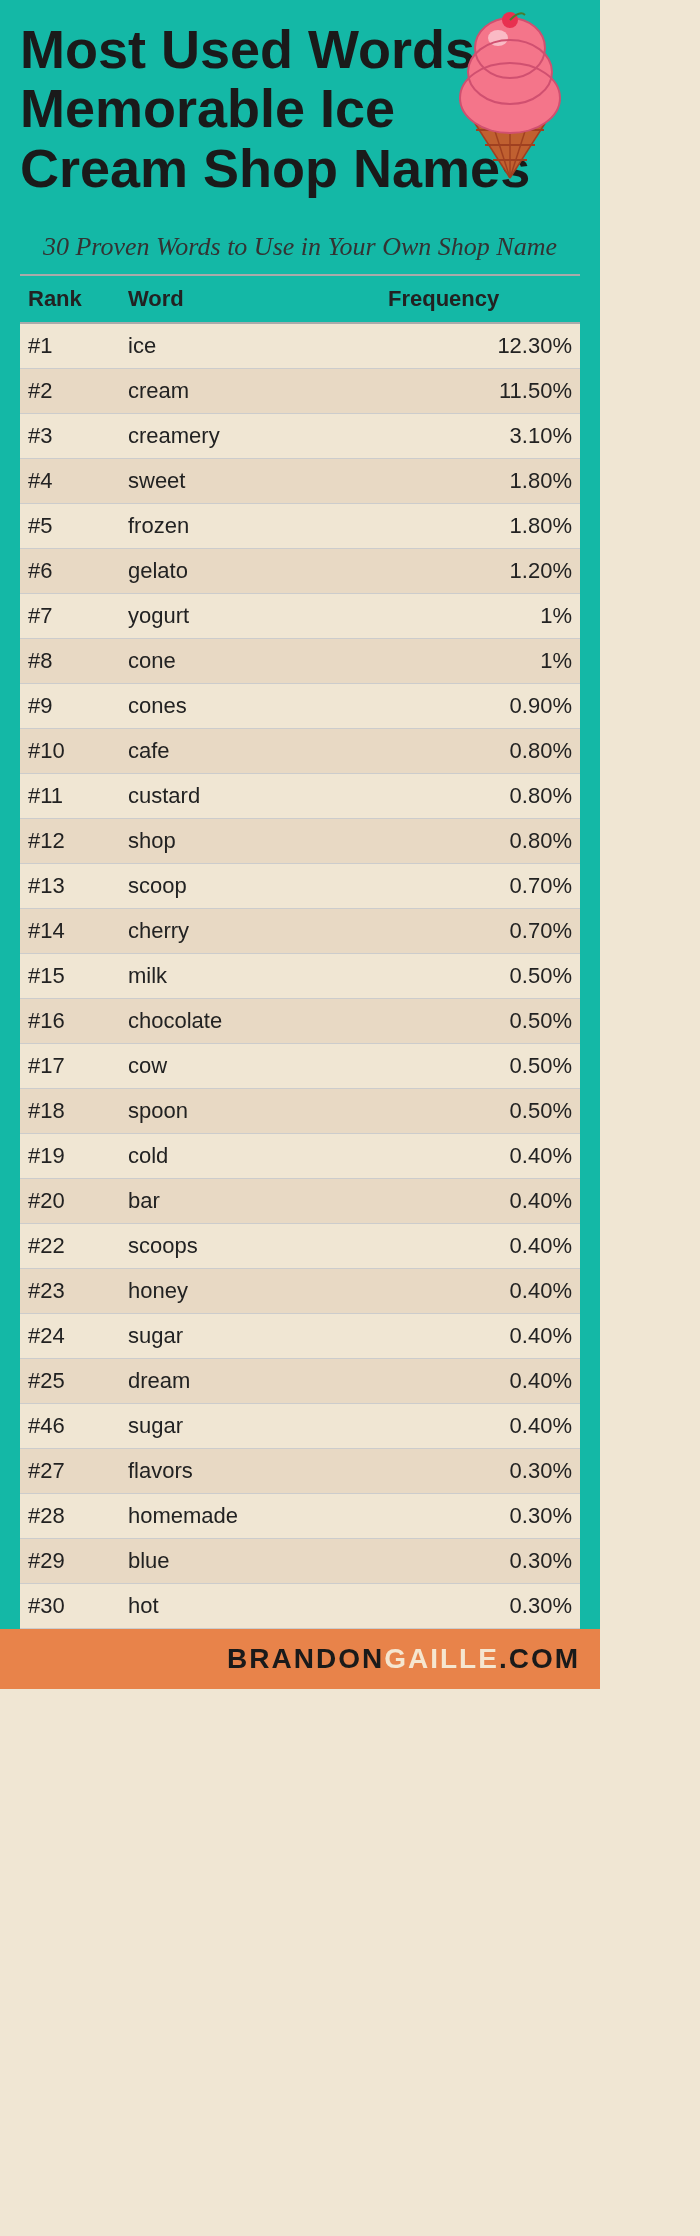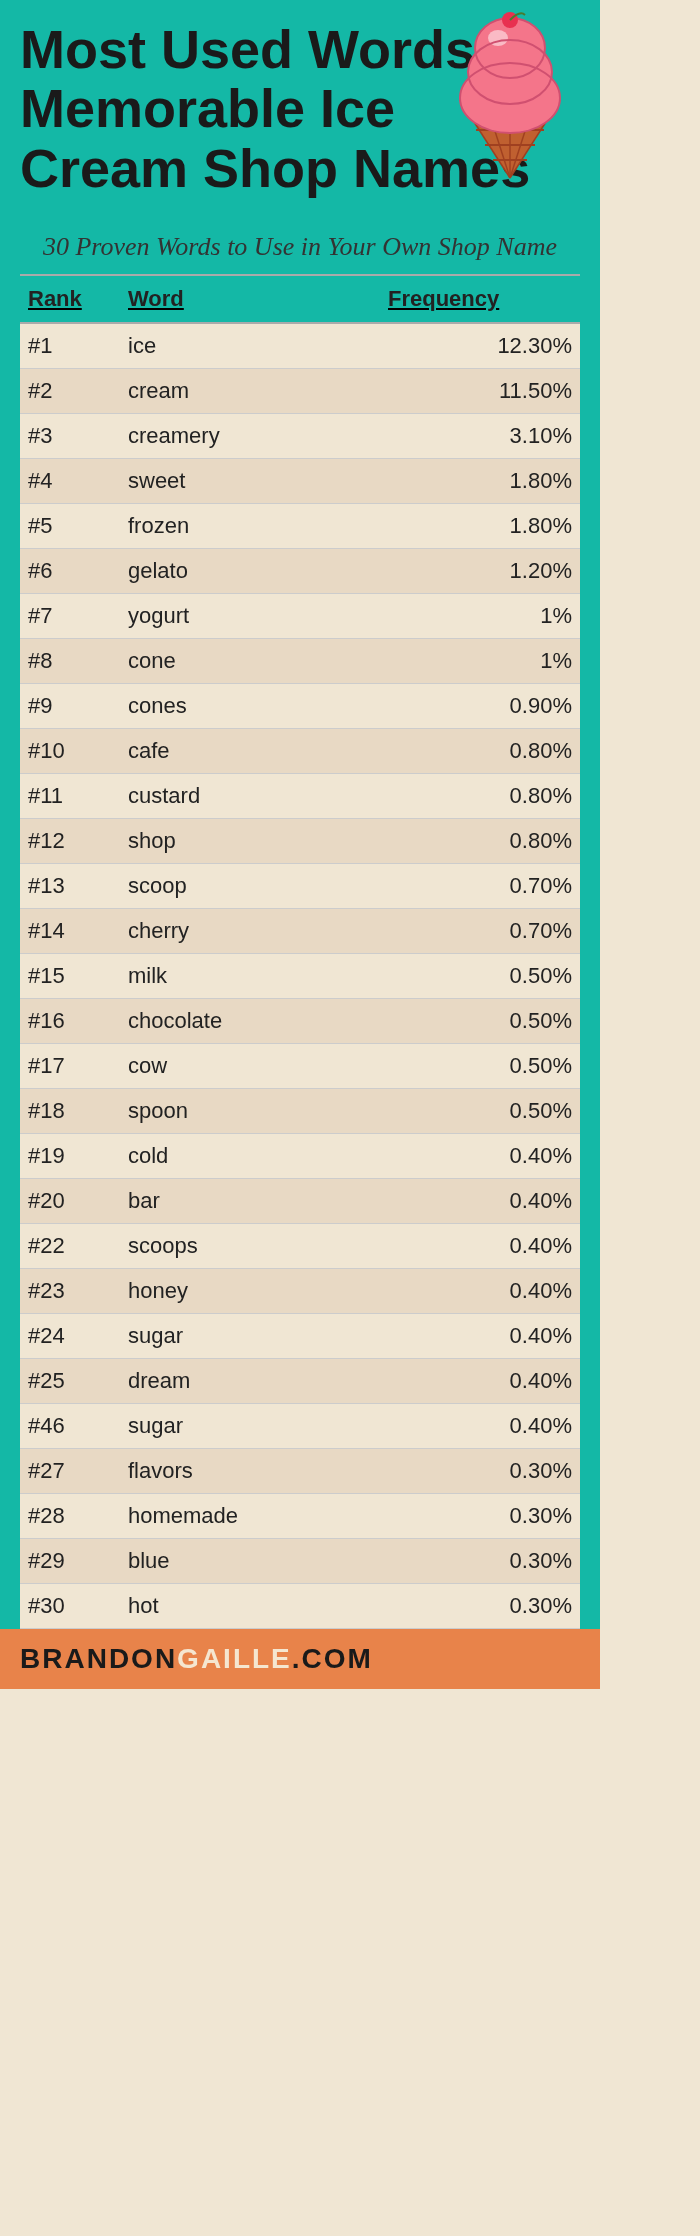--- a/index.html
+++ b/index.html
@@ -61,21 +61,20 @@
     table {
       width: 100%;
       border-collapse: collapse;
       font-size: 22px;
       font-family: Arial, sans-serif;
     }
 
     thead tr {
       border-top: 2px solid #aaa;
       border-bottom: 2px solid #aaa;
-      text-decoration: underline;
     }
 
     thead th {
       padding: 10px 8px;
       font-weight: bold;
       color: #222;
       text-align: left;
     }
 
     thead th.freq-col {
@@ -110,21 +109,21 @@
       width: 260px;
     }
 
     .freq-col {
       width: 200px;
     }
 
     .footer {
       background-color: #e8834a;
       padding: 14px 20px;
-      text-align: left;
+      text-align: right;
       margin-top: 0;
     }
 
     .footer-text {
       font-size: 28px;
       font-weight: 900;
       letter-spacing: 2px;
       font-family: Arial, sans-serif;
     }
 

